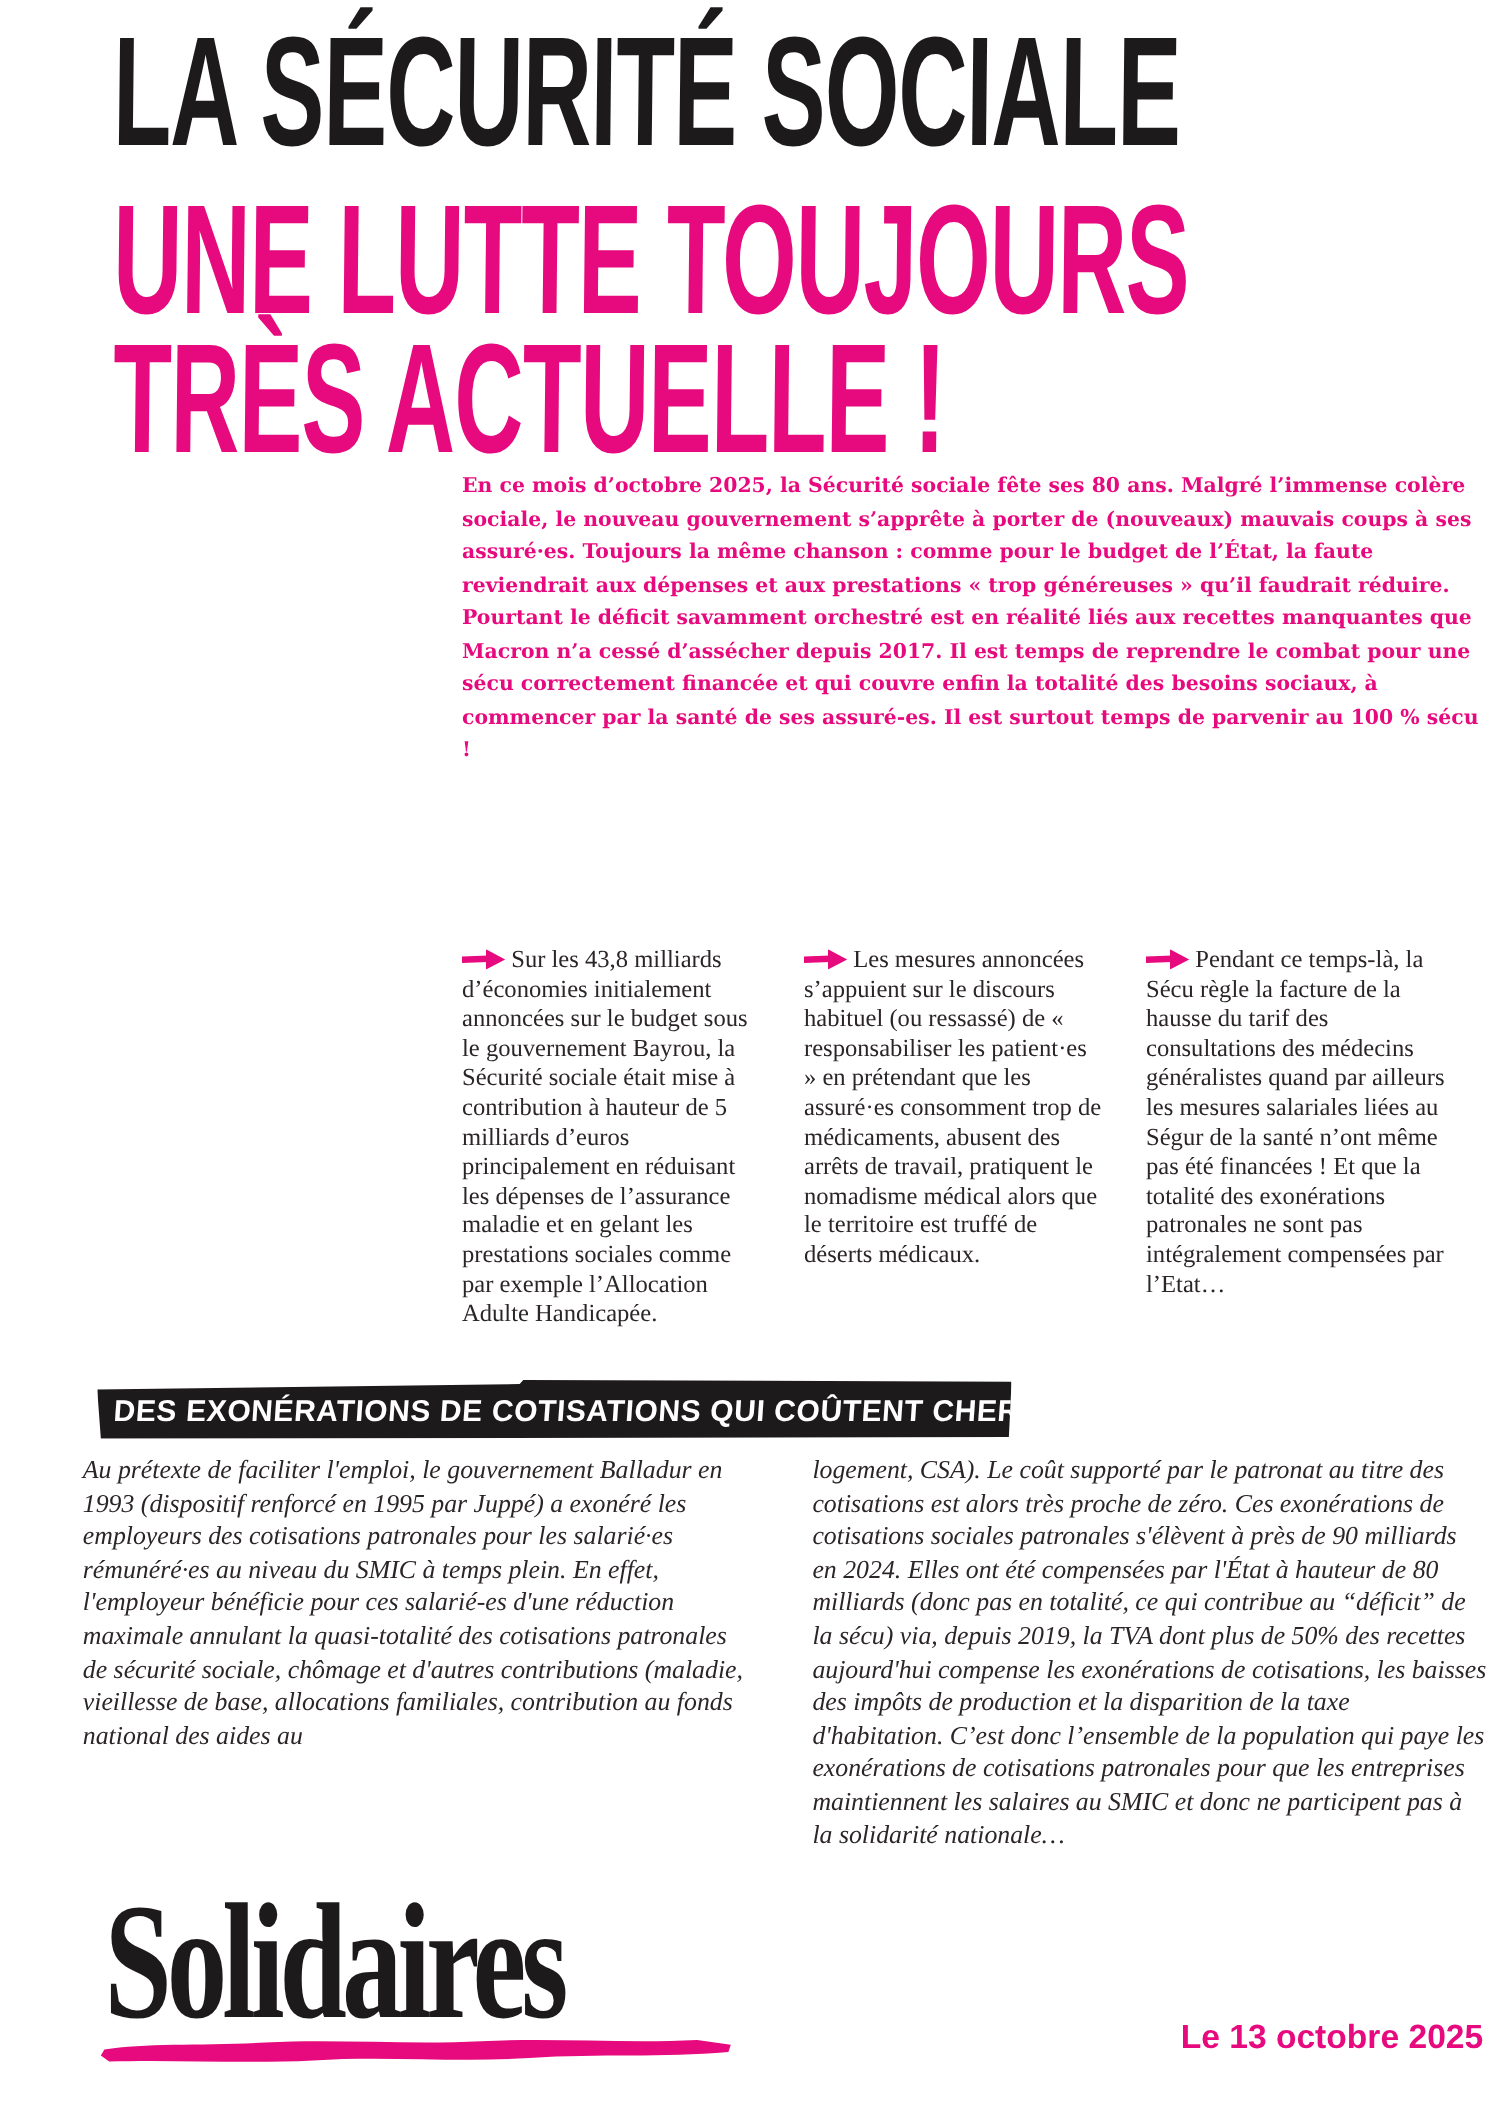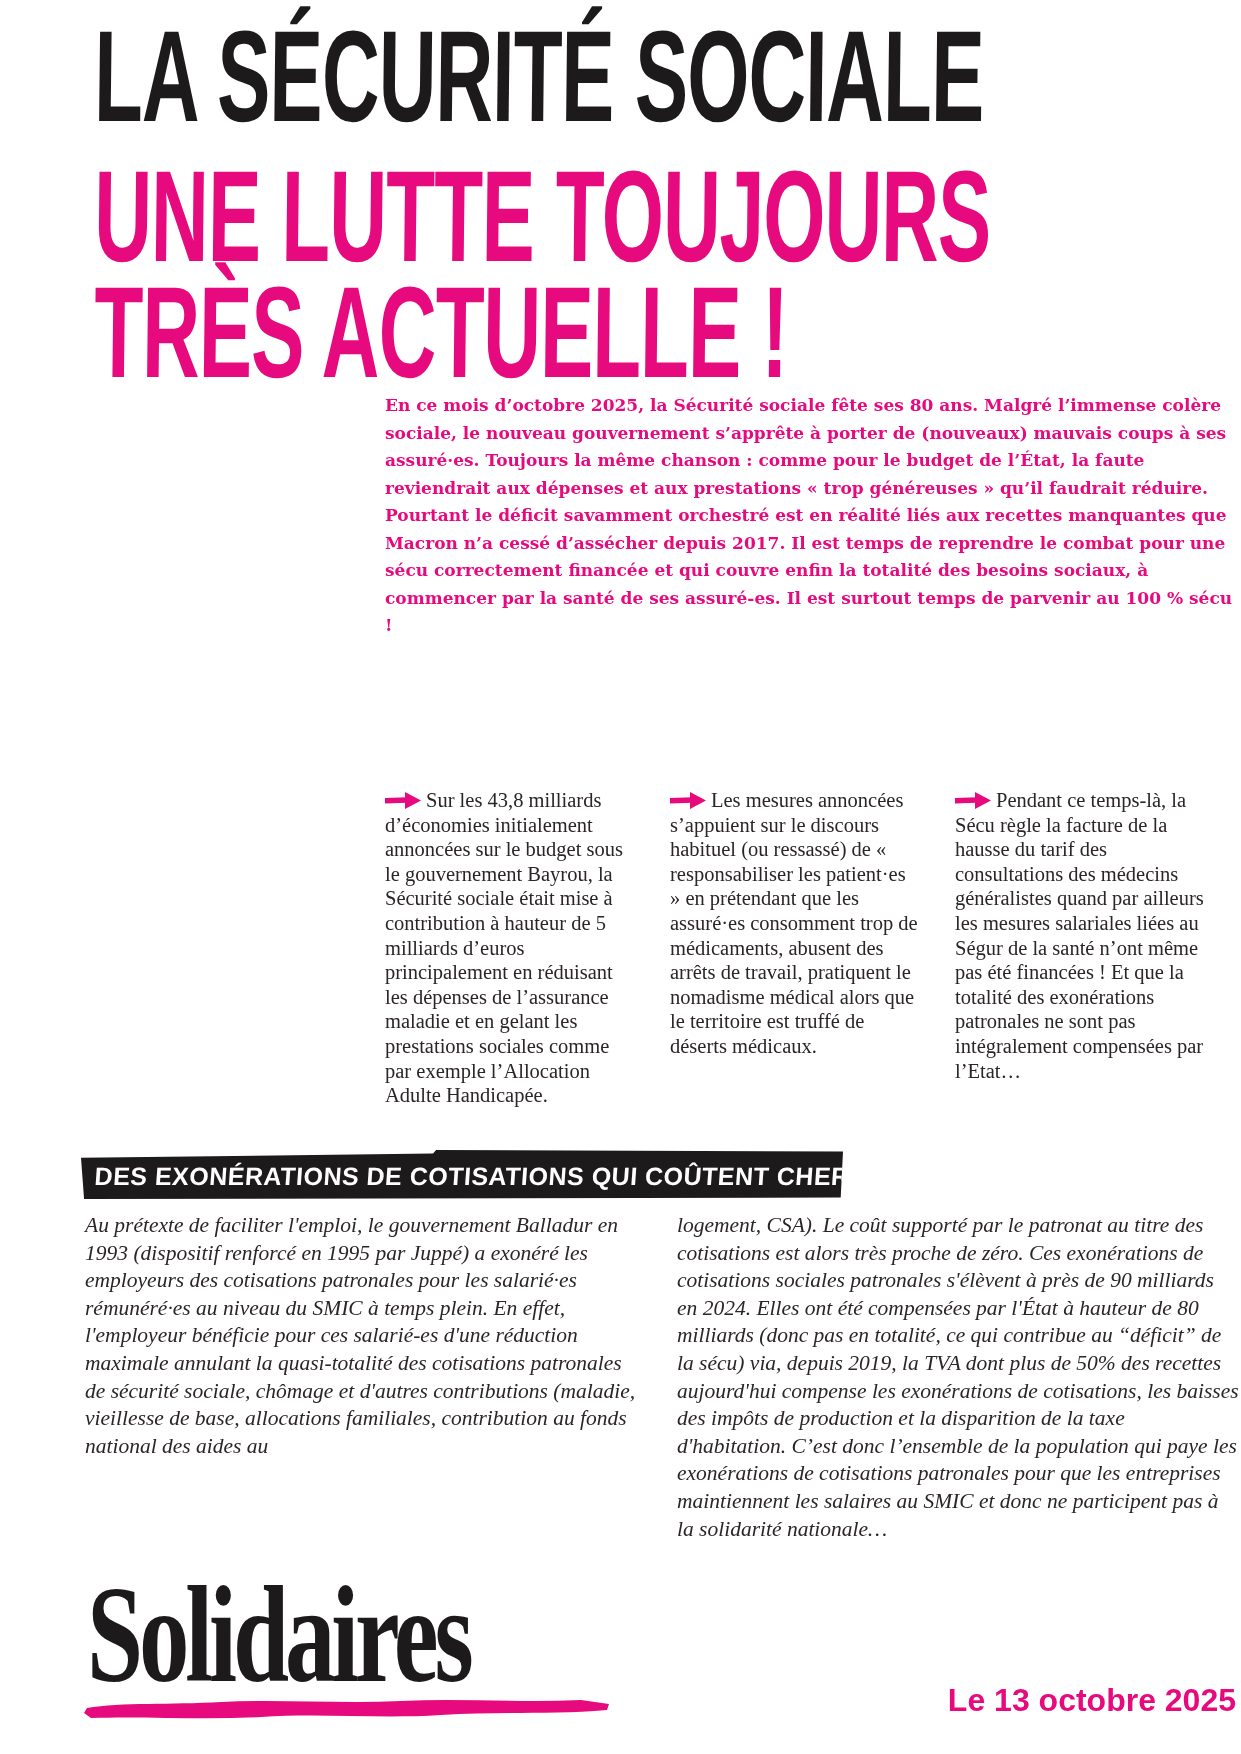--- a/index.html
+++ b/index.html
@@ -34,37 +34,37 @@
           clip-path:polygon(0 16%,46.2% 7%,46.6% 0,100% 3%,99.7% 97%,0.4% 100%);
           font-family:"Liberation Sans",sans-serif;font-weight:700;
           font-size:25px;letter-spacing:0.5px;line-height:44px;
           padding-left:14px;box-sizing:border-box;white-space:nowrap;
           text-transform:uppercase;}
   .banner .inner{display:inline-block;transform:skewX(-4deg) translateY(4px);}
 
   
   .article-col{position:absolute;top:1212px;font-style:italic;
                font-size:21.5px;line-height:27.6px;color:#2b2527;}
-  .article-left{left:48px;width:556px;}
+  .article-left{left:32px;width:556px;}
   .article-right{left:640px;width:562px;}
 
   
   .logo-union{position:absolute;left:437px;top:1528px;
               font-family:"Liberation Serif",serif;font-weight:700;
               font-size:34px;line-height:39px;color:#1d1a1b;}
   .logo-name{position:absolute;left:50px;top:1566px;
              font-family:"Liberation Serif",serif;font-weight:700;
              font-size:97px;line-height:97px;letter-spacing:-4px;color:#1d1a1b;
              transform:scale(1.04,1.42);transform-origin:top left;white-space:nowrap;}
   .logo-underline{position:absolute;left:44px;top:1692px;width:532px;height:30px;}
 
   
   .date{position:absolute;right:42px;top:1682px;
         font-family:"Liberation Sans",sans-serif;font-weight:700;
-        font-size:32px;color:#e60a7e;white-space:nowrap;}
+        font-size:28px;color:#e60a7e;white-space:nowrap;}
 </style>
 </head>
 <body>
 
 <div class="page">
 
   <div class="stencil black t1">LA SÉCURITÉ SOCIALE</div>
   <div class="stencil pink t2">UNE LUTTE TOUJOURS</div>
   <div class="stencil pink t3">TRÈS ACTUELLE !</div>
 

